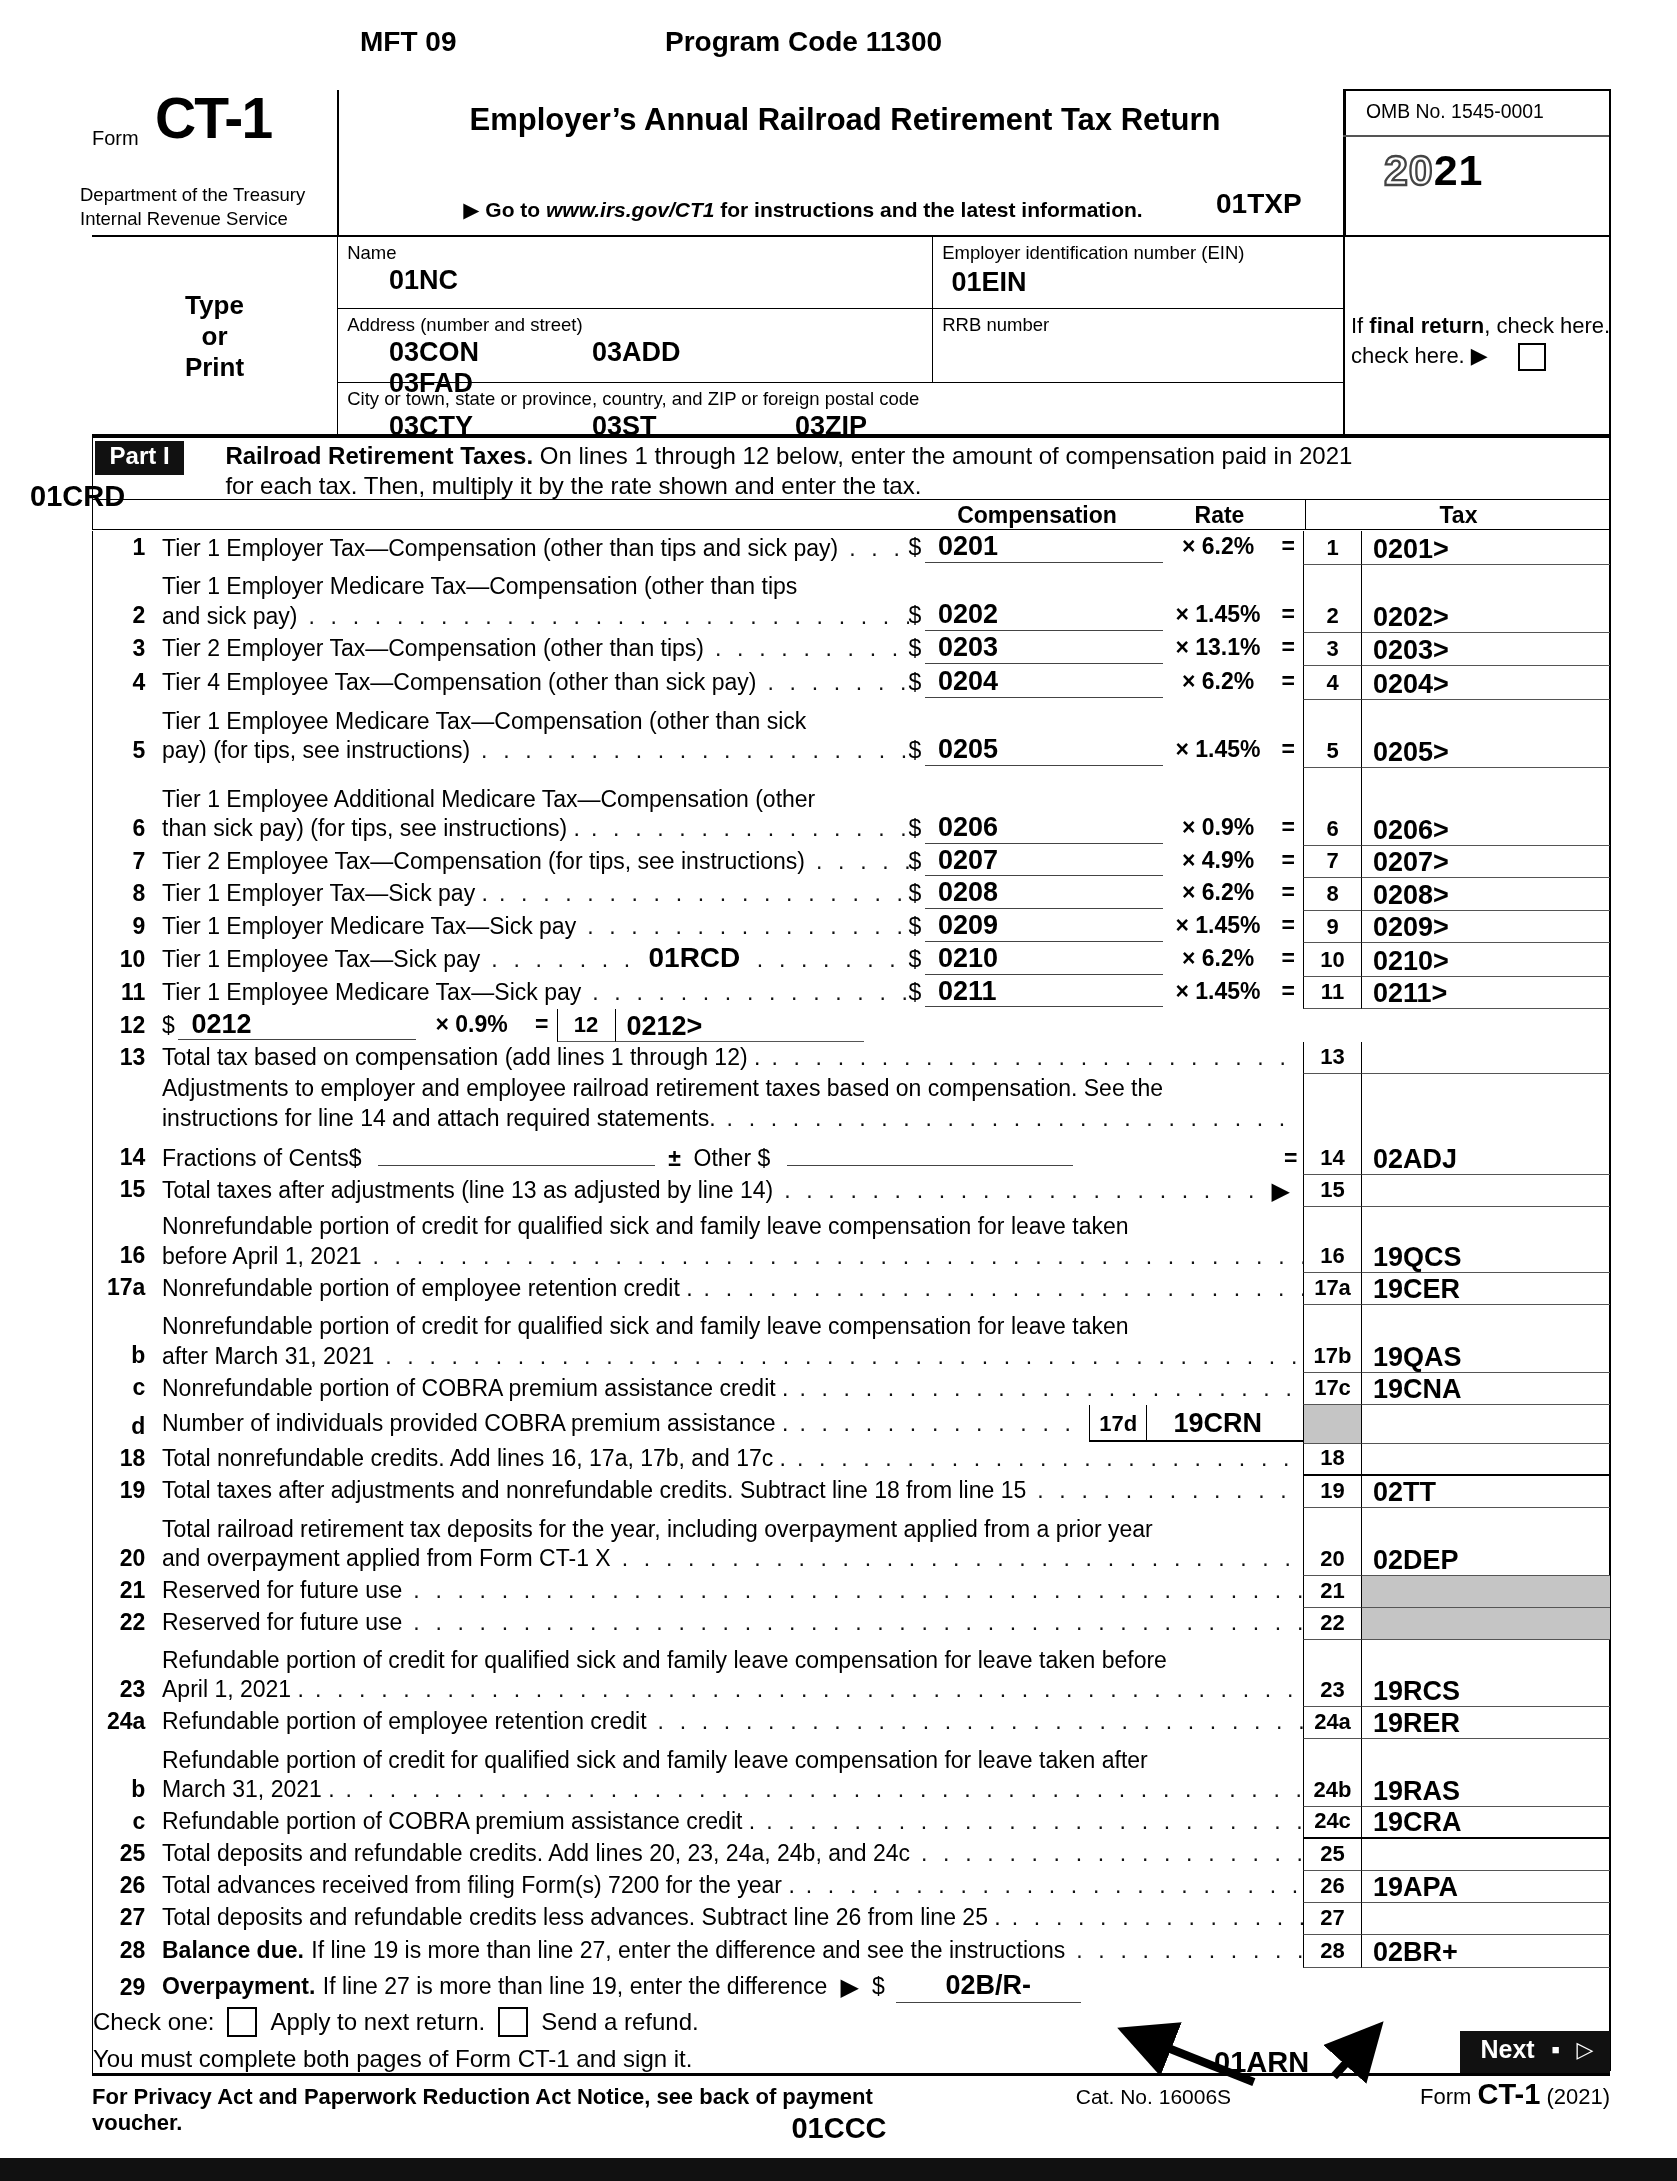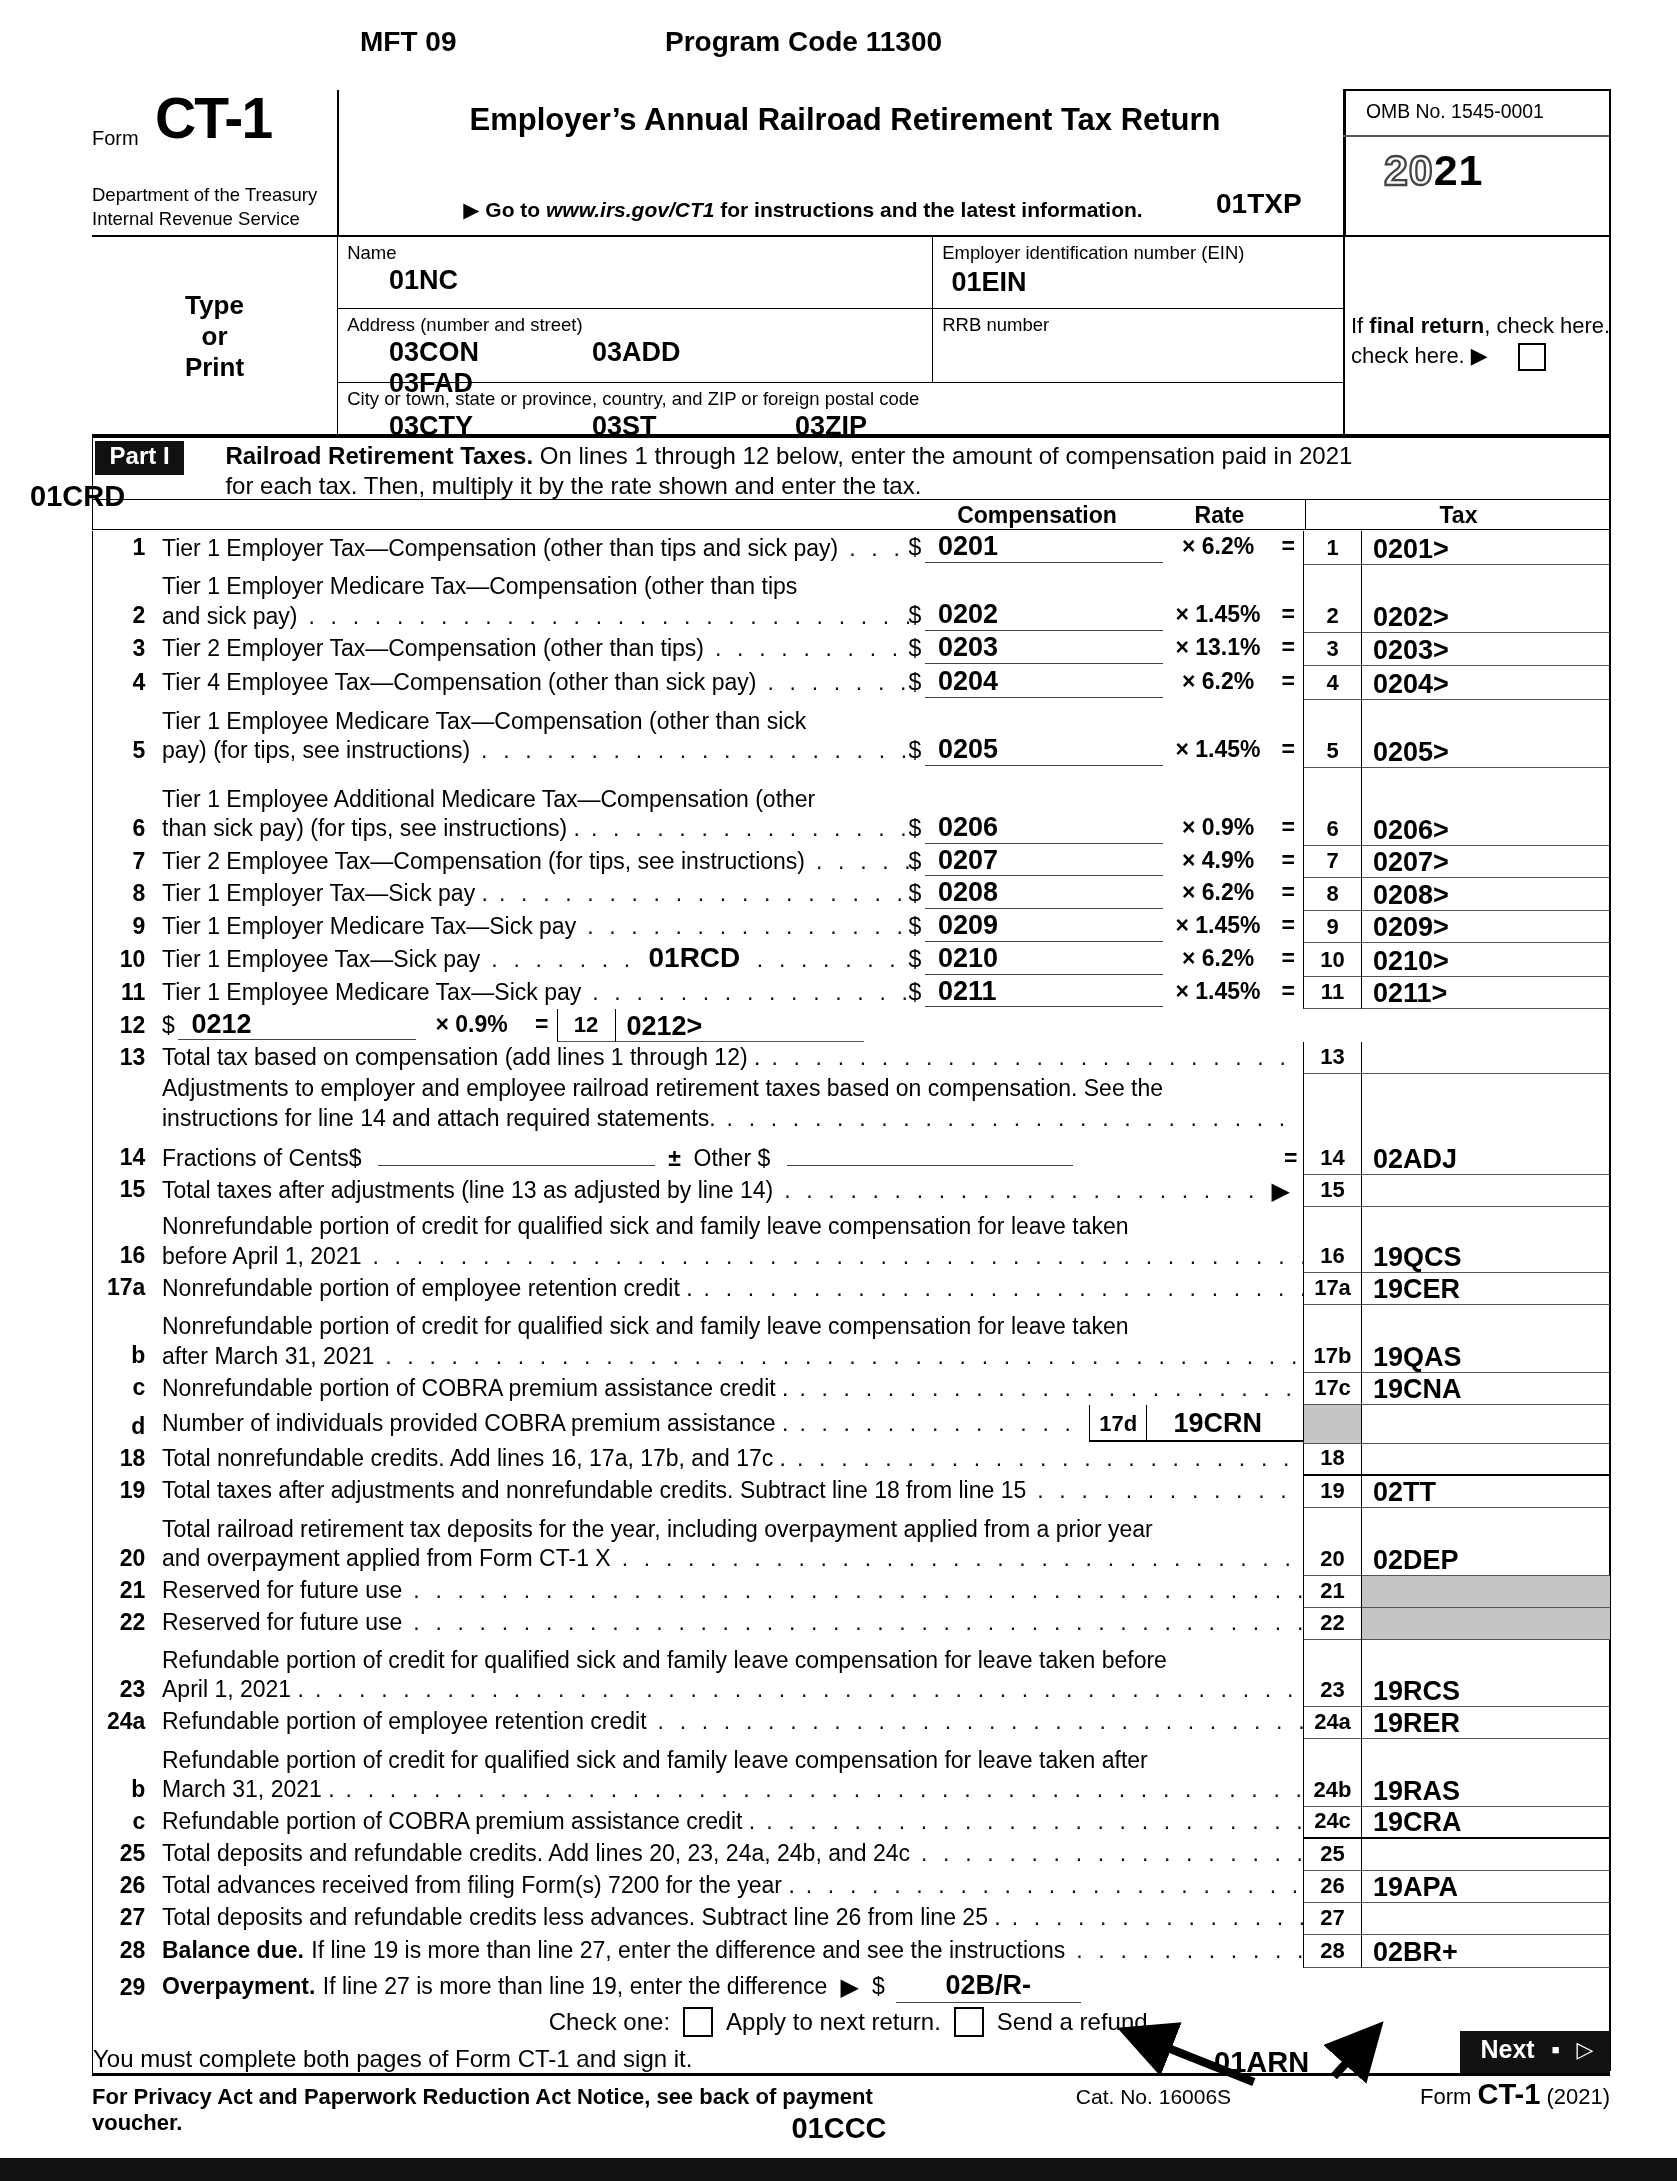--- a/index.html
+++ b/index.html
@@ -76,21 +76,21 @@
   .bigarrow{font-size:24px;margin:0 13px;align-self:center;}
   .ufield{display:inline-block;border-bottom:1.8px solid #444;height:24px;vertical-align:baseline;}
   .adjline{display:flex;align-items:baseline;margin-top:7.4px;}
   .eqr{margin-left:auto;font-weight:bold;font-size:23px;padding-right:5.5px;}
   .ib{display:flex;align-items:flex-end;border-bottom:2.8px solid #000;margin-left:9.2px;}
   .ib-num{border-left:1.8px solid #000;border-right:1.8px solid #000;font-weight:bold;font-size:22px;padding:3.7px 9.2px 1.8px;}
   .ib-val{font-weight:bold;font-size:27px;padding:0 41px 1.8px 26px;}
   .rcd{font-weight:bold;font-size:28px;padding:0 5.5px;}
   .fld29{display:inline-block;width:185px;border-bottom:1.8px solid #444;text-align:center;margin-left:7.4px;}
   
-  .checkrow{display:flex;justify-content:center;align-items:center;height:35px;font-size:24px;position:relative;overflow:visible;}
+  .checkrow{display:flex;justify-content:flex-start;align-items:center;height:35px;font-size:24px;position:relative;overflow:visible;}
   .checkrow .cbx2{width:26px;height:26px;border:2.3px solid #000;flex:none;margin:0 13px 0 0;background:#fff;}
   .checkrow span{margin-right:13px;}
   .arn{position:absolute;left:1121px;top:41px;font-weight:bold;font-size:29px;z-index:5;}
   .arn-svg{position:absolute;left:923px;top:9.2px;z-index:4;pointer-events:none;overflow:visible;}
   .noterow{display:flex;justify-content:space-between;align-items:flex-end;height:33px;font-size:24px;overflow:visible;}
   .nextbtn{background:#111;color:#fff;font-weight:bold;font-size:25px;padding:4.6px 16.6px 8.3px 20px;display:flex;
            align-items:center;gap:17px;margin-top:-13px;position:relative;z-index:6;cursor:pointer;margin-left:47px;}
   .nsq{font-size:13px;}
   .narr{font-size:22px;}
   .endrule{height:3.7px;background:#000;}
@@ -106,21 +106,21 @@
 </head>
 <body>
 
 <div class="page">
 
   <div class="abs mft" style="left:360px;top:26px;">MFT 09</div>
   <div class="abs mft" style="left:665px;top:26px;">Program Code 11300</div>
 
   <div class="abs form-word" style="left:92px;top:127px;">Form</div>
   <div class="abs form-name" style="left:155px;top:85px;">CT-1</div>
-  <div class="abs dept" style="left:92px;top:183px;">
+  <div class="abs dept" style="left:80px;top:183px;">
     <div>Department of the Treasury</div>
     <div>Internal Revenue Service</div>
   </div>
   <div class="abs vline" style="left:337px;top:90px;width:1.8px;height:145px;"></div>
 
   <div class="abs title" style="left:351px;top:102px;width:988px;">Employer’s Annual Railroad Retirement Tax Return</div>
   <div class="abs goto" style="left:397px;top:198px;width:812px;">
     <span>▶</span>
     <span>Go to</span>
     <span class="url">www.irs.gov/CT1</span>

